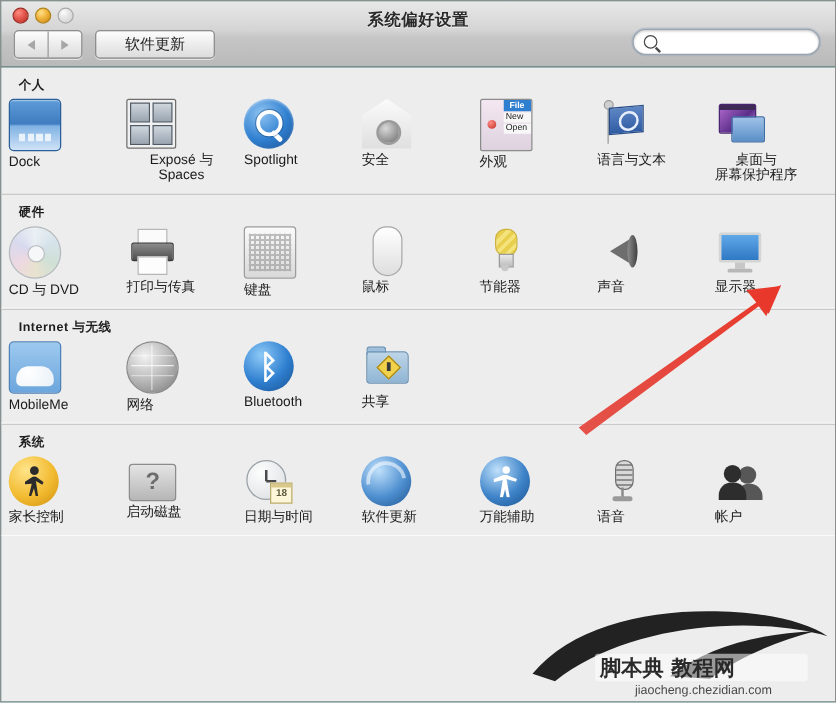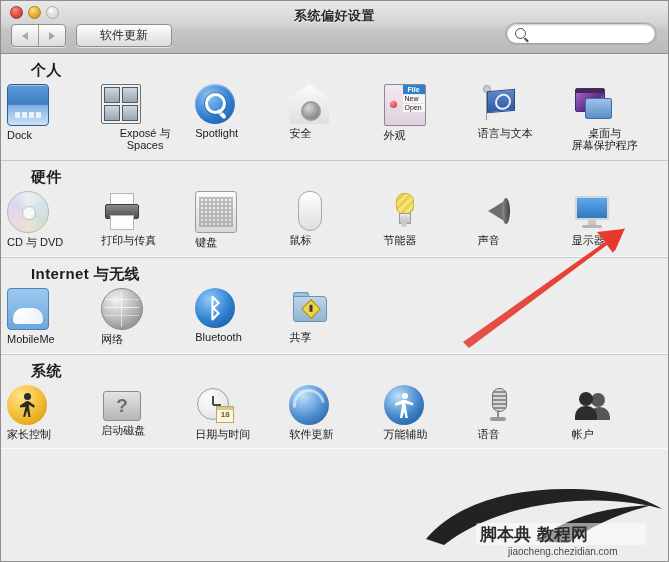--- a/index.html
+++ b/index.html
@@ -54,22 +54,22 @@
   }
   .mag{width:9px;height:9px;border:1.6px solid #4a4a4a;border-radius:50%;position:relative;flex:0 0 auto;}
   .mag:after{content:"";position:absolute;right:-4px;bottom:-3px;width:5px;height:1.6px;background:#4a4a4a;transform:rotate(45deg);}
   .searchinput{border:0;outline:0;background:transparent;font-size:11px;margin-left:5px;width:100%;}
 
   
   .content{flex:1;background:#ededed;overflow:hidden;position:relative;}
   .section{padding:0;}
   .section + .section{border-top:1px solid #c9c9c9;box-shadow:0 -1px 0 #fafafa inset;}
   .sec-title{
-    font-size:15px;font-weight:bold;color:#1d1d1d;
-    padding:7px 0 2px 30px;letter-spacing:.4px;
+    font-size:10px;font-weight:bold;color:#1d1d1d;
+    padding:7px 0 2px 14px;letter-spacing:.4px;
   }
   .grid{
     display:grid;grid-template-columns:repeat(7,1fr);
     padding:0 4px 5px 4px;
   }
   .cell{
     display:flex;flex-direction:column;align-items:flex-start;
     padding:2px 2px 4px 2px;cursor:default;
   }
   .icon{width:40px;height:40px;position:relative;margin-bottom:3px;}

